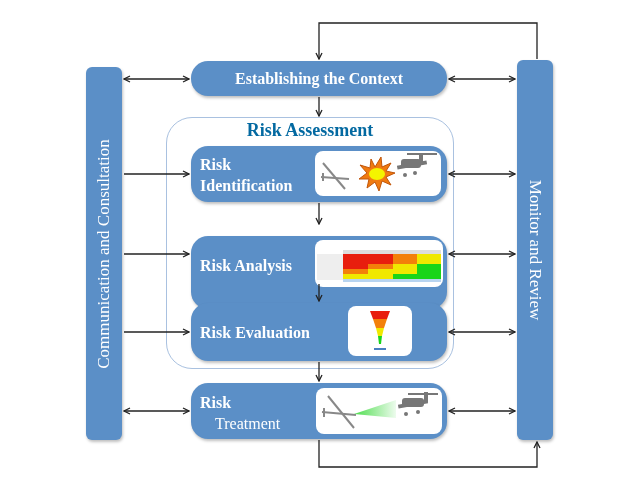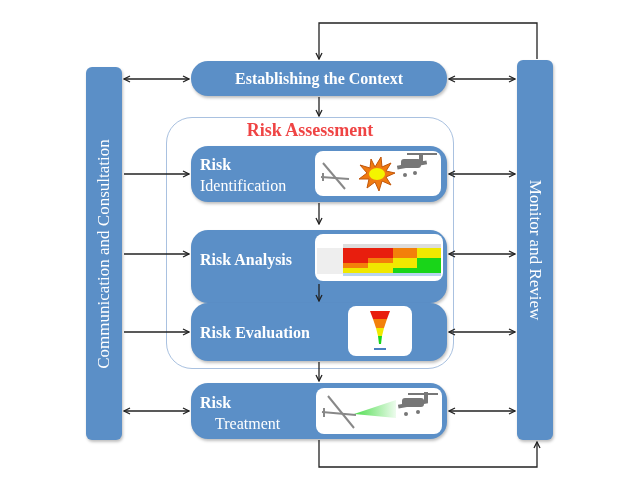--- a/index.html
+++ b/index.html
@@ -9,37 +9,37 @@
   .side { position:absolute; background:#5b8fc7; border-radius:6px; box-shadow:1px 2px 3px rgba(0,0,0,0.25); }
   .vtext { position:absolute; left:50%; top:50%; white-space:nowrap; color:#fff; font-size:17px; }
   .thumb { position:absolute; background:#fff; border-radius:8px; overflow:hidden; }
   #ra-frame { position:absolute; left:166px; top:117px; width:286px; height:250px; border:1px solid #a9c1e0; border-radius:26px; background:#fff; }
   svg.overlay { position:absolute; left:0; top:0; }
 </style>
 </head>
 <body>
 
 <div id="ra-frame"></div>
-<div style="position:absolute; left:166px; top:120px; width:288px; text-align:center; font-size:18px; font-weight:bold; color:#ef4444;">Risk Assessment</div>
+<div style="position:absolute; left:166px; top:120px; width:288px; text-align:center; font-size:18px; font-weight:bold; color:#0369a1;">Risk Assessment</div>
 
 <div class="side" style="left:86px; top:67px; width:36px; height:373px;">
   <div class="vtext" style="transform:translate(-50%,-50%) rotate(-90deg);">Communication and Consultation</div>
 </div>
 
 <div class="side" style="left:517px; top:60px; width:36px; height:380px;">
   <div class="vtext" style="transform:translate(-50%,-50%) rotate(90deg);">Monitor and Review</div>
 </div>
 
 <div class="box" style="left:191px; top:61px; width:256px; height:35px;">
   <div class="label" style="left:0; right:0; top:8px; text-align:center; font-weight:bold;">Establishing the Context</div>
 </div>
 
 <div class="box" style="left:191px; top:146px; width:256px; height:56px;">
   <div class="label" style="left:9px; top:9px; font-weight:bold;">Risk</div>
-  <div class="label" style="left:9px; top:30px; font-weight:normal;">Identification</div>
+  <div class="label" style="left:9px; top:30px; font-weight:bold;">Identification</div>
   <div class="thumb" style="left:124px; top:5px; width:126px; height:45px;">
     <svg width="126" height="45" viewBox="0 0 126 45">
       <g stroke="#888" stroke-width="2" fill="none">
         <line x1="8" y1="12" x2="30" y2="38"></line>
         <line x1="6" y1="26" x2="34" y2="28"></line>
         <line x1="8" y1="22" x2="8" y2="30"></line>
       </g>
       <polygon points="56,8 60,16 66,6 67,16 76,12 71,20 80,22 71,26 76,34 67,30 64,40 60,31 52,37 54,28 44,28 52,22 45,14 55,17" fill="#f07a10" stroke="#c0550a" stroke-width="1"></polygon>
       <ellipse cx="62" cy="23" rx="8" ry="6" fill="#f4f400"></ellipse>
       <g fill="#777">
@@ -47,21 +47,21 @@
         <rect x="86" y="8" width="20" height="9" rx="3"></rect>
         <rect x="104" y="3" width="4" height="10"></rect>
         <rect x="92" y="2" width="30" height="2"></rect>
         <circle cx="90" cy="24" r="2"></circle>
         <circle cx="100" cy="22" r="2"></circle>
       </g>
     </svg>
   </div>
 </div>
 
-<div class="box" style="left:191px; top:230px; width:256px; height:73px;">
+<div class="box" style="left:191px; top:236px; width:256px; height:73px;">
   <div class="label" style="left:9px; top:20px; font-weight:bold;">Risk Analysis</div>
   <div class="thumb" style="left:124px; top:4px; width:128px; height:47px;">
     <svg width="128" height="47" viewBox="0 0 128 47">
       <rect x="2" y="14" width="26" height="26" fill="#eee"></rect>
       <rect x="28" y="10" width="98" height="4" fill="#ddd"></rect>
       <rect x="28" y="14" width="25" height="10" fill="#e81e0e"></rect>
       <rect x="53" y="14" width="25" height="10" fill="#e81e0e"></rect>
       <rect x="78" y="14" width="24" height="10" fill="#f3800a"></rect>
       <rect x="102" y="14" width="24" height="10" fill="#f0e800"></rect>
       <rect x="28" y="24" width="25" height="5" fill="#e81e0e"></rect>

